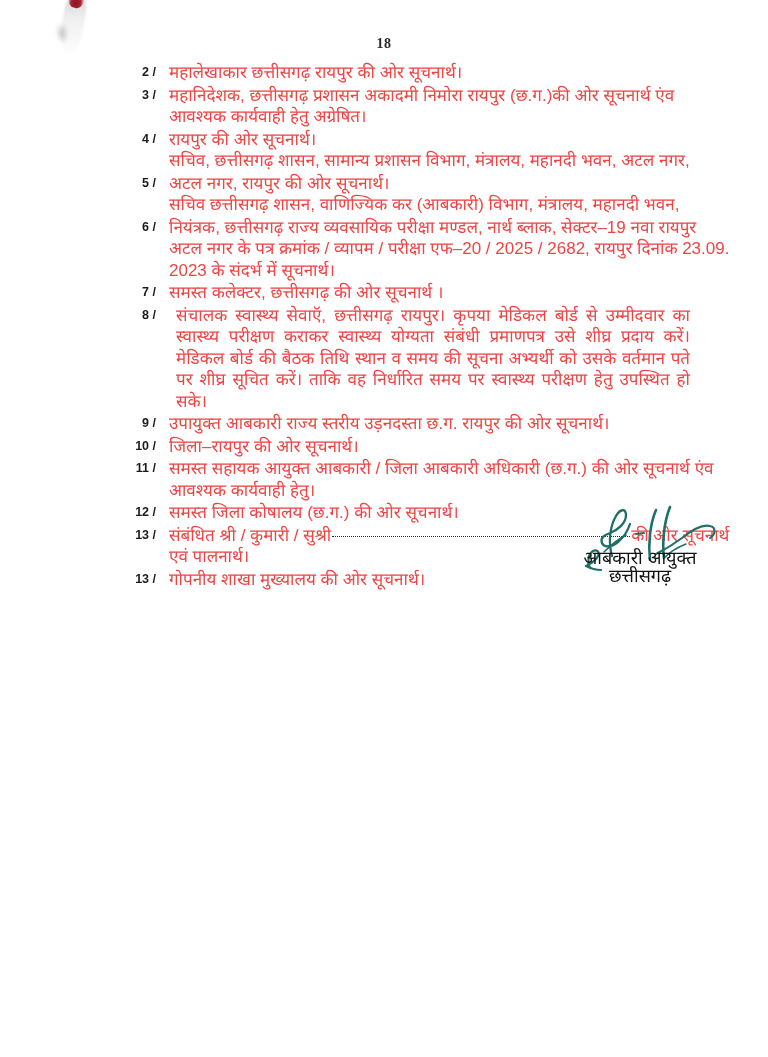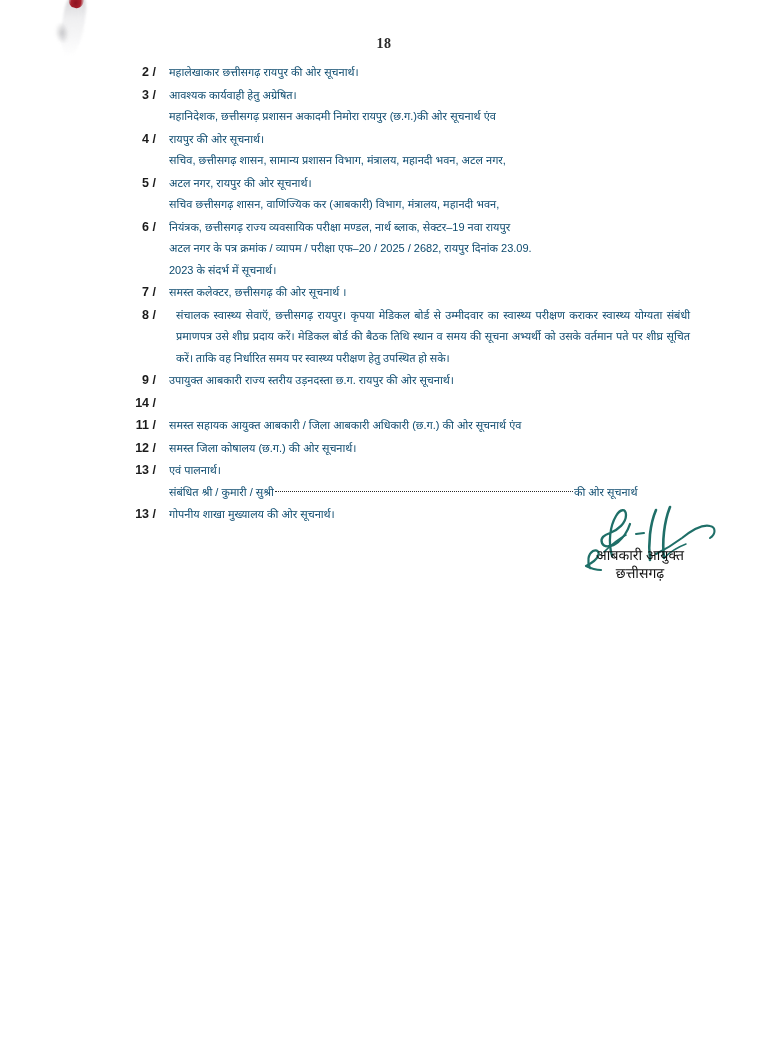--- a/index.html
+++ b/index.html
@@ -90,30 +90,29 @@
     padding-right: 3px;
     color: #1b1b1b;
     white-space: nowrap;
   }
   .item-body {
     flex: 1 1 auto;
     padding-left: 10px;
   }
   .line {
     font-family: "Liberation Sans", "DejaVu Sans", sans-serif;
-    font-size: 11px;
+    font-size: 17px;
     line-height: 21.5px;
-    color: #0c4a6e;
+    color: #ef4444;
     white-space: nowrap;
   }
   .line.justify {
     white-space: normal;
     text-align: justify;
     text-justify: inter-word;
-    font-family: Liberation Serif, serif;
   }
   .indent-8 { padding-left: 7px; }
 
   
   .dotfill {
     display: inline-block;
     width: 298px;
     border-bottom: 1.5px dotted #2a2a2a;
     transform: translateY(-4px);
     margin: 0 1px;
@@ -134,21 +133,21 @@
     width: 180px;
     height: 80px;
     overflow: visible;
   }
   .sig-label {
     position: absolute;
     left: 0;
     width: 160px;
     text-align: center;
     font-family: "Liberation Sans", "DejaVu Sans", sans-serif;
-    font-size: 14px;
+    font-size: 18px;
     color: #111111;
     white-space: nowrap;
   }
   .sig-designation { top: 51px; }
   .sig-state { top: 69px; }
 </style>
 </head>
 <body>
 
 <div class="page">
@@ -164,22 +163,22 @@
     <div class="item">
       <div class="item-num">2 /</div>
       <div class="item-body">
         <div class="line">महालेखाकार छत्तीसगढ़ रायपुर की ओर सूचनार्थ।</div>
       </div>
     </div>
 
     <div class="item">
       <div class="item-num">3 /</div>
       <div class="item-body">
+        <div class="line">महानिदेशक, छत्तीसगढ़ प्रशासन अकादमी निमोरा रायपुर (छ.ग.)की ओर सूचनार्थ एंव</div>
         <div class="line">आवश्यक कार्यवाही हेतु अग्रेषित।</div>
-        <div class="line">महानिदेशक, छत्तीसगढ़ प्रशासन अकादमी निमोरा रायपुर (छ.ग.)की ओर सूचनार्थ एंव</div>
       </div>
     </div>
 
     <div class="item">
       <div class="item-num">4 /</div>
       <div class="item-body">
         <div class="line">रायपुर की ओर सूचनार्थ।</div>
         <div class="line">सचिव, छत्तीसगढ़ शासन, सामान्य प्रशासन विभाग, मंत्रालय, महानदी भवन, अटल नगर,</div>
       </div>
     </div>
@@ -216,44 +215,46 @@
     </div>
 
     <div class="item">
       <div class="item-num">9 /</div>
       <div class="item-body">
         <div class="line">उपायुक्त आबकारी राज्य स्तरीय उड़नदस्ता छ.ग. रायपुर की ओर सूचनार्थ।</div>
       </div>
     </div>
 
     <div class="item">
-      <div class="item-num">14 /</div>
-      <div class="item-body">
+      <div class="item-num">10 /</div>
+      <div class="item-body">
+        <div class="line">जिला–रायपुर की ओर सूचनार्थ।</div>
       </div>
     </div>
 
     <div class="item">
       <div class="item-num">11 /</div>
       <div class="item-body">
         <div class="line">समस्त सहायक आयुक्त आबकारी / जिला आबकारी अधिकारी (छ.ग.) की ओर सूचनार्थ एंव</div>
+        <div class="line">आवश्यक कार्यवाही हेतु।</div>
       </div>
     </div>
 
     <div class="item">
       <div class="item-num">12 /</div>
       <div class="item-body">
         <div class="line">समस्त जिला कोषालय (छ.ग.) की ओर सूचनार्थ।</div>
       </div>
     </div>
 
     <div class="item">
       <div class="item-num">13 /</div>
       <div class="item-body">
+        <div class="line"><span>संबंधित श्री / कुमारी / सुश्री</span><span class="dotfill"></span><span>की ओर सूचनार्थ</span></div>
         <div class="line">एवं पालनार्थ।</div>
-        <div class="line"><span>संबंधित श्री / कुमारी / सुश्री</span><span class="dotfill"></span><span>की ओर सूचनार्थ</span></div>
       </div>
     </div>
 
     <div class="item">
       <div class="item-num">13 /</div>
       <div class="item-body">
         <div class="line">गोपनीय शाखा मुख्यालय की ओर सूचनार्थ।</div>
       </div>
     </div>
 

